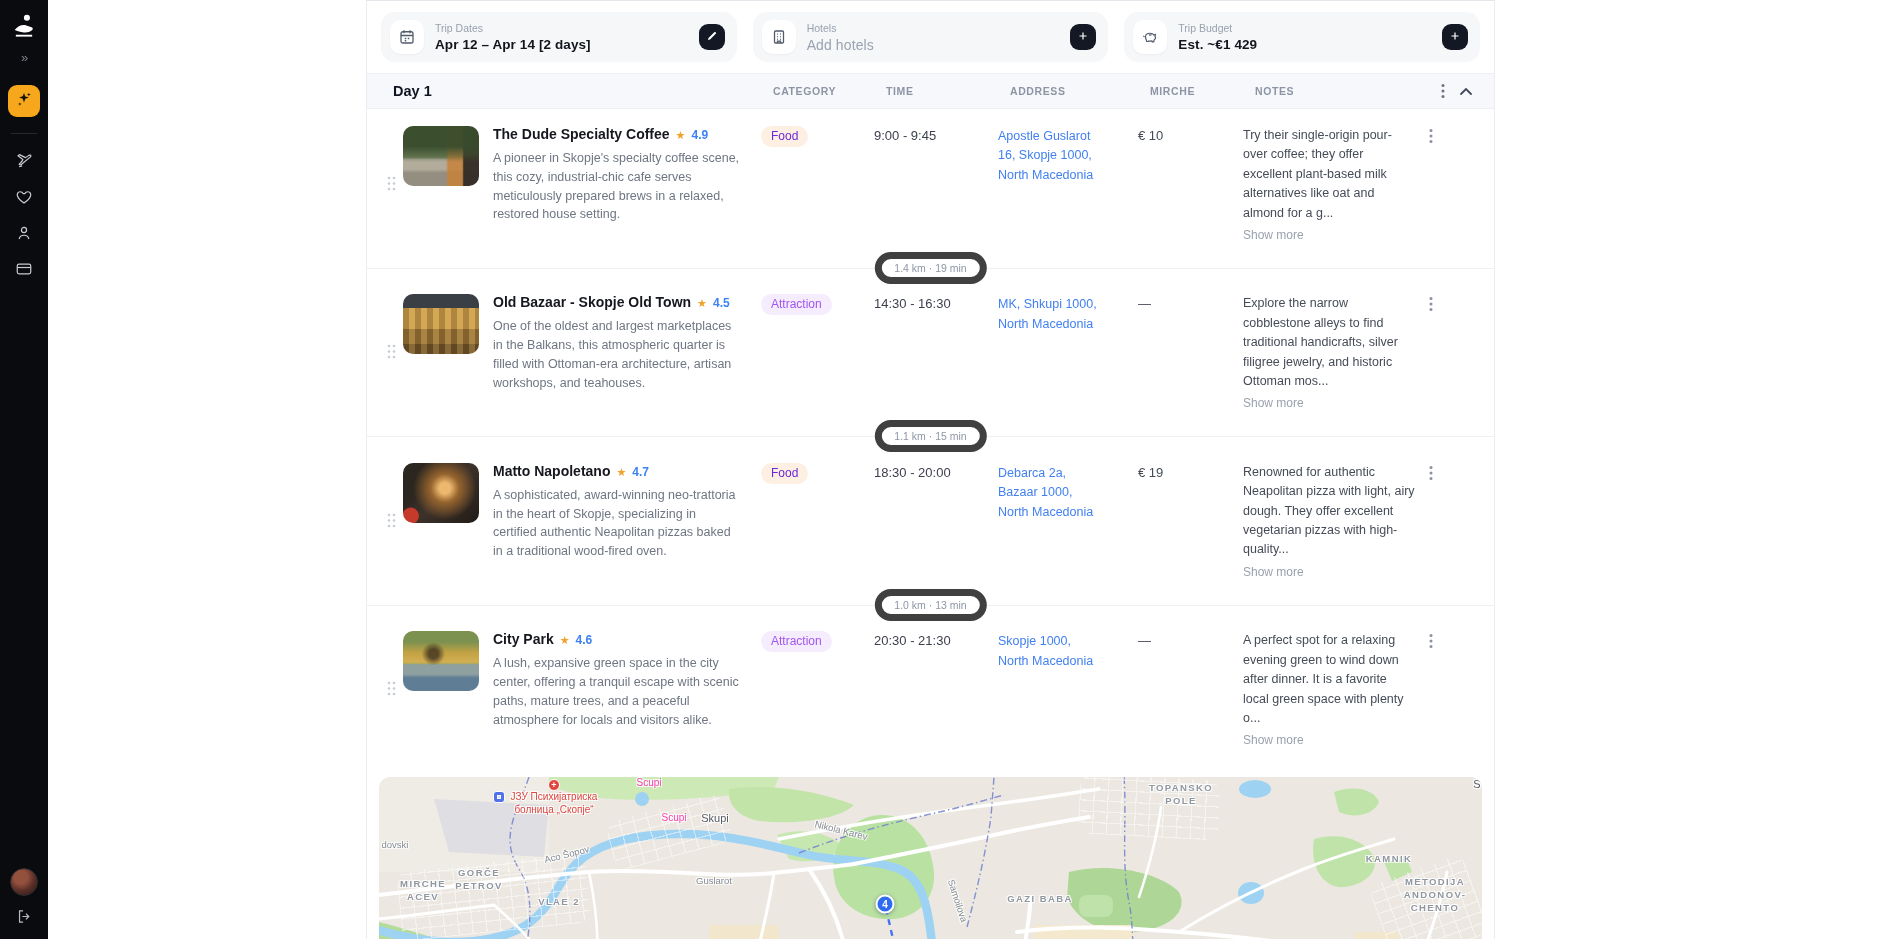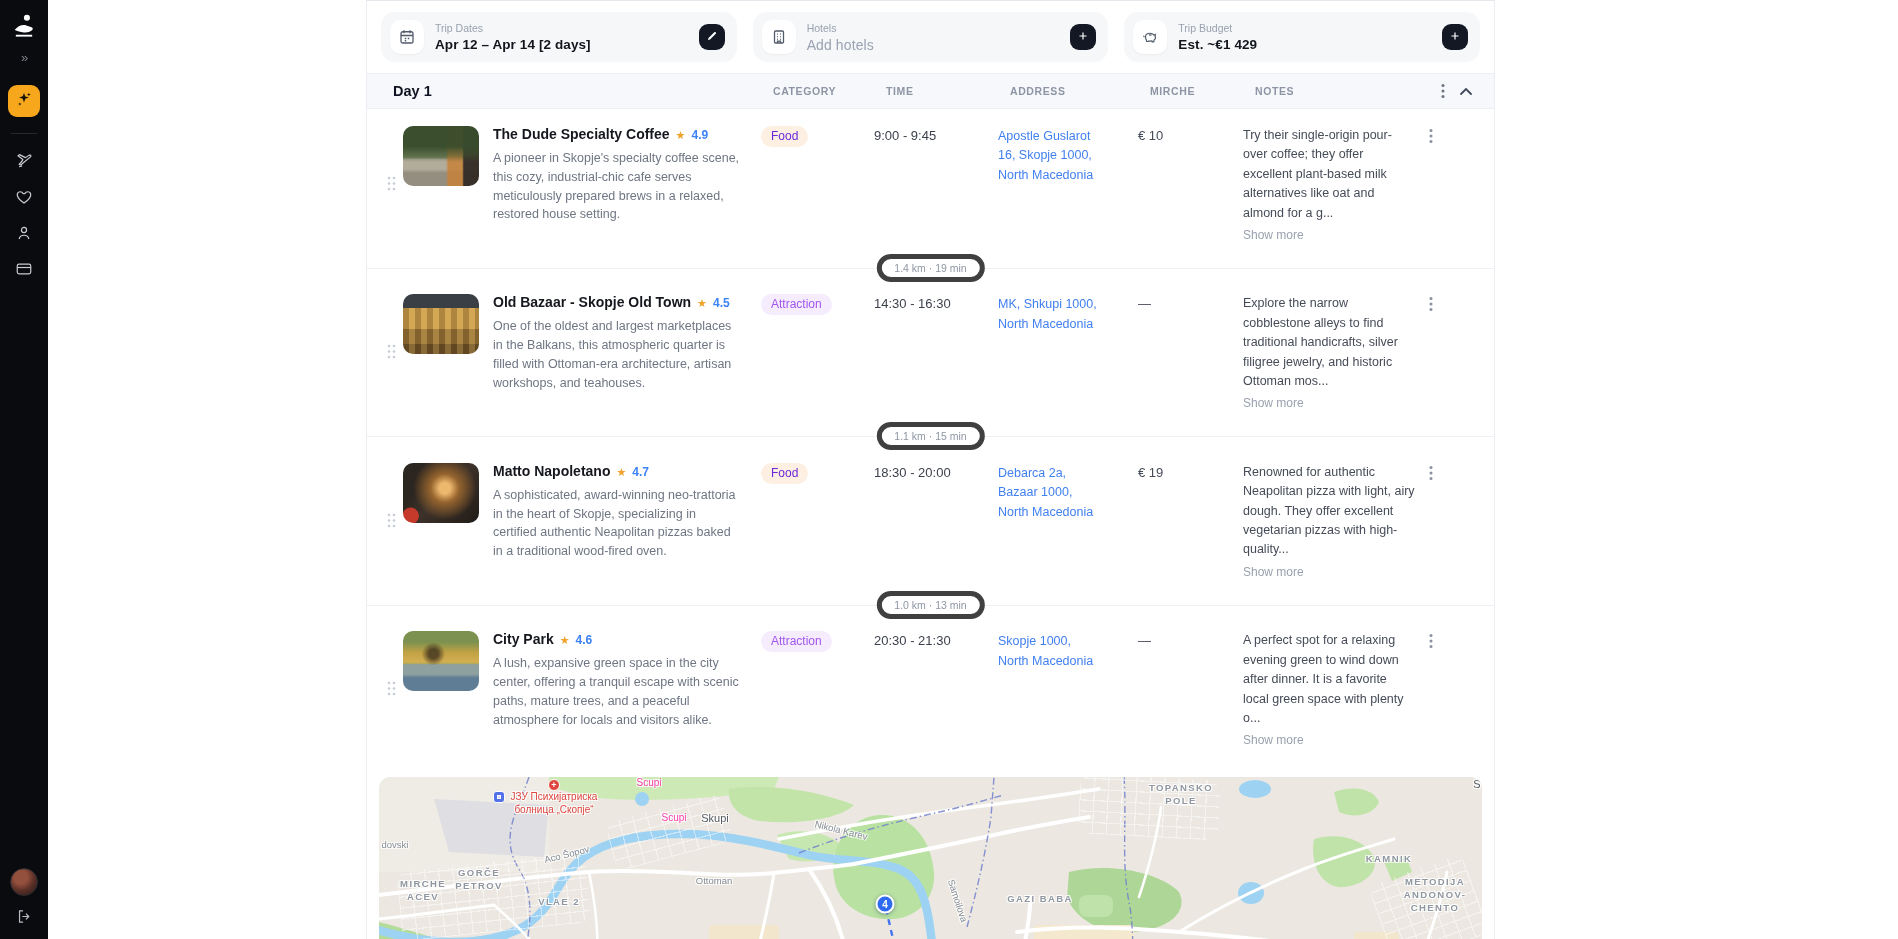--- a/index.html
+++ b/index.html
@@ -81,21 +81,21 @@
   .cell-time { font-size:13px; color:#3c414d; padding-top:2px; }
   .cell-addr { font-size:12.5px; color:#4180f0; line-height:1.55; padding:1px 34px 0 0; cursor:pointer; }
   .cell-budget { font-size:13px; color:#454b57; padding-top:2px; }
   .cell-notes { font-size:12.5px; color:#454b57; line-height:1.55; padding-right:14px; }
   .show-more { display:block; margin-top:3px; font-size:12px; color:#9aa1ae; cursor:pointer; }
   .row-kebab { justify-self:start; padding-top:2px; }
 
   .sep { position:relative; height:19px; }
   .sep::before { content:""; position:absolute; left:0; right:0; top:50%; height:1px; background:#eef0f4; }
   .sep-pill { position:absolute; left:50%; top:50%; transform:translate(-50%,-50%); background:#fff;
-    border:5px solid #404040; border-radius:999px; padding:3px 13px; font-size:10.5px; color:#8e96a4; white-space:nowrap; }
+    border:7px solid #404040; border-radius:999px; padding:3px 13px; font-size:10.5px; color:#8e96a4; white-space:nowrap; }
 
   .add-stop { height:34px; border-top:1px solid #eef0f4; border-bottom:1px solid #eef0f4;
     display:flex; align-items:center; justify-content:center; gap:7px; color:#3f4754;
     font-size:12.5px; cursor:pointer; }
 
   
   .map-wrap { margin:13px 12px 0; height:258px; border-radius:12px; overflow:hidden;
     position:relative; background:#ece8e1; }
   .map-base { position:absolute; inset:0; }
   .grid-patch { position:absolute; opacity:.5; border-radius:14px; pointer-events:none;
@@ -487,21 +487,21 @@
         <div class="mlabel red wrapw" style="left: 175px; top: 26px; width: 118px; transform: translate(-50%, -50%);">ЈЗУ Психијатриска болница „Скопје“</div>
         <div class="mlabel pink" style="left: 270px; top: 6px; transform: translate(-50%, -50%);">Scupi</div>
         <div class="mlabel pink" style="left: 295px; top: 41px; transform: translate(-50%, -50%);">Scupi</div>
         <div class="mlabel town" style="left: 336px; top: 41px; transform: translate(-50%, -50%);">Skupi</div>
         <div class="mlabel road" style="left: 462px; top: 54px; transform: translate(-50%, -50%) rotate(14deg);">Nikola Karev</div>
         <div class="mlabel road" style="left: 188px; top: 78px; transform: translate(-50%, -50%) rotate(-14deg);">Aco Šopov</div>
         <div class="mlabel road" style="left: 16px; top: 68px; transform: translate(-50%, -50%);">dovski</div>
         <div class="mlabel area wrapw" style="left: 100px; top: 103px; width: 64px; transform: translate(-50%, -50%);">GORČE PETROV</div>
         <div class="mlabel area wrapw" style="left: 44px; top: 114px; width: 62px; transform: translate(-50%, -50%);">MIRCHE ACEV</div>
         <div class="mlabel area" style="left: 180px; top: 125px; transform: translate(-50%, -50%);">VLAE 2</div>
-        <div class="mlabel road" style="left: 335px; top: 104px; transform: translate(-50%, -50%);">Ottoman</div>
+        <div class="mlabel road" style="left: 335px; top: 104px; transform: translate(-50%, -50%);">Guslarot</div>
         <div class="mlabel area wrapw" style="left: 802px; top: 18px; width: 86px; transform: translate(-50%, -50%);">TOPANSKO POLE</div>
         <div class="mlabel road" style="left: 578px; top: 124px; transform: translate(-50%, -50%) rotate(72deg);">Samoilova</div>
         <div class="mlabel area" style="left: 661px; top: 122px; transform: translate(-50%, -50%);">GAZI BABA</div>
         <div class="mlabel area" style="left: 1010px; top: 82px; transform: translate(-50%, -50%);">KAMNIK</div>
         <div class="mlabel area wrapw" style="left: 1056px; top: 118px; width: 105px; transform: translate(-50%, -50%);">METODIJA ANDONOV-CHENTO</div>
         <div class="mlabel town" style="left: 1098px; top: 7px; transform: translate(-50%, -50%);">S</div>
       </div>
 
     <svg class="route-svg" viewBox="0 0 1103 258" preserveAspectRatio="none">
       <path id="route-path" fill="none" stroke="#3b6ef0" stroke-width="2.4" stroke-dasharray="6 5" opacity=".95" d="M495,192 L606,167 L524,206 L506,127"></path>

